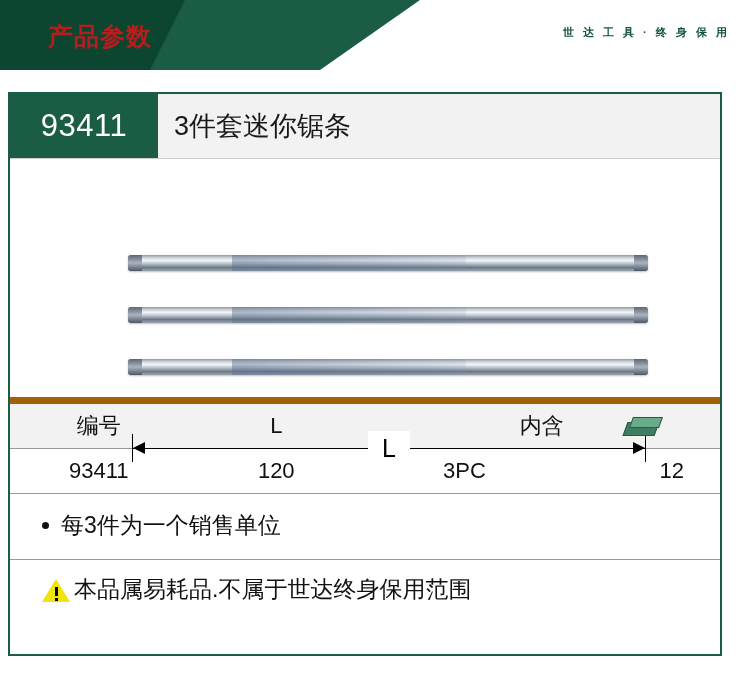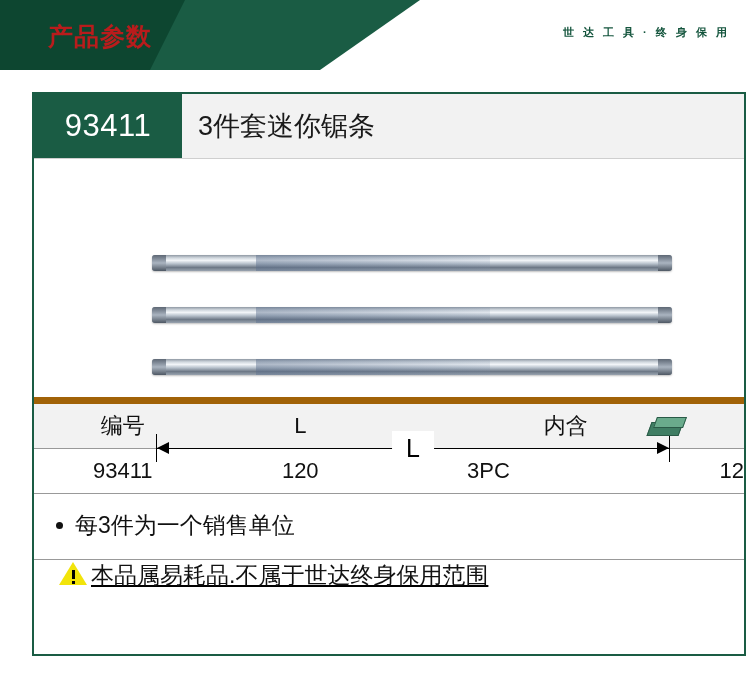--- a/index.html
+++ b/index.html
@@ -59,21 +59,21 @@
     color: #13543c;
     letter-spacing: 3px;
     font-weight: bold;
     white-space: nowrap;
     text-align: right;
   }
 
   
   .card {
     position: absolute;
-    left: 32px;
+    left: 8px;
     top: 92px;
     width: 714px;
     height: 564px;
     border: 2px solid #1a5c44;
     box-sizing: border-box;
     background: #ffffff;
   }
 
   
   .title-row {
@@ -210,21 +210,21 @@
     border-bottom: 1px solid #999;
     background: #f2f2f2;
   }
   .spec-table tbody tr {
     border-bottom: 1px solid #999;
   }
   .spec-table .col-a { width: 25%; }
   .spec-table .col-b { width: 25%; }
   .spec-table .col-c { width: 28%; text-align: right; }
   .spec-table .col-d { width: 22%; }
-  .spec-table td.qty { text-align: right; }
+  .spec-table td.qty { text-align: right; padding-right: 36px; }
   .box-icon {
     display: inline-block;
     width: 38px;
     height: 22px;
     position: relative;
     vertical-align: middle;
   }
   .box-icon .b1 {
     position: absolute; left: 2px; top: 6px;
     width: 30px; height: 12px;
@@ -236,20 +236,21 @@
     position: absolute; left: 8px; top: 1px;
     width: 28px; height: 9px;
     background: #6aab8c;
     transform: skewX(-20deg);
     border: 1px solid #2a5a47;
   }
 
   
   .bullets {
     padding: 10px 0 8px 22px;
+    margin-left: 10px;
   }
   .bullet {
     display: flex;
     align-items: center;
     font-size: 23px;
     color: #111;
     margin: 6px 0 10px 0;
   }
   .bullet .dot {
     width: 7px;
@@ -257,23 +258,23 @@
     background: #111;
     border-radius: 50%;
     margin-right: 12px;
     flex: none;
   }
 
   
   .warning-row {
     border-top: 1px solid #999;
     display: flex;
+    align-items: center;
     height: 58px;
-    padding-left: 25px;
-    text-decoration: underline;
+    padding-left: 32px;
   }
   .warn-icon {
     position: relative;
     width: 28px;
     height: 25px;
     margin-right: 4px;
     flex: none;
   }
   .warn-icon .tri {
     position: absolute;

